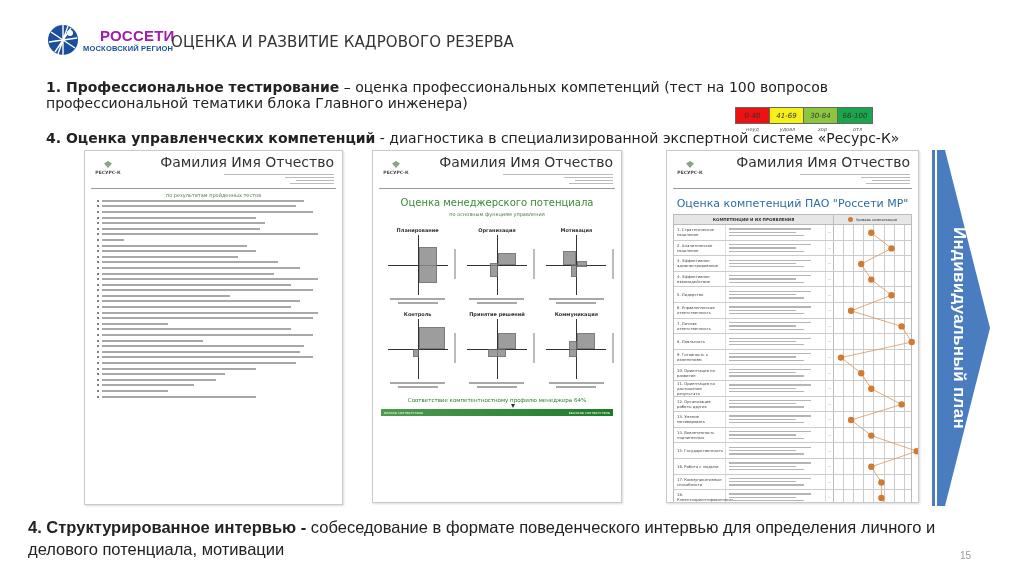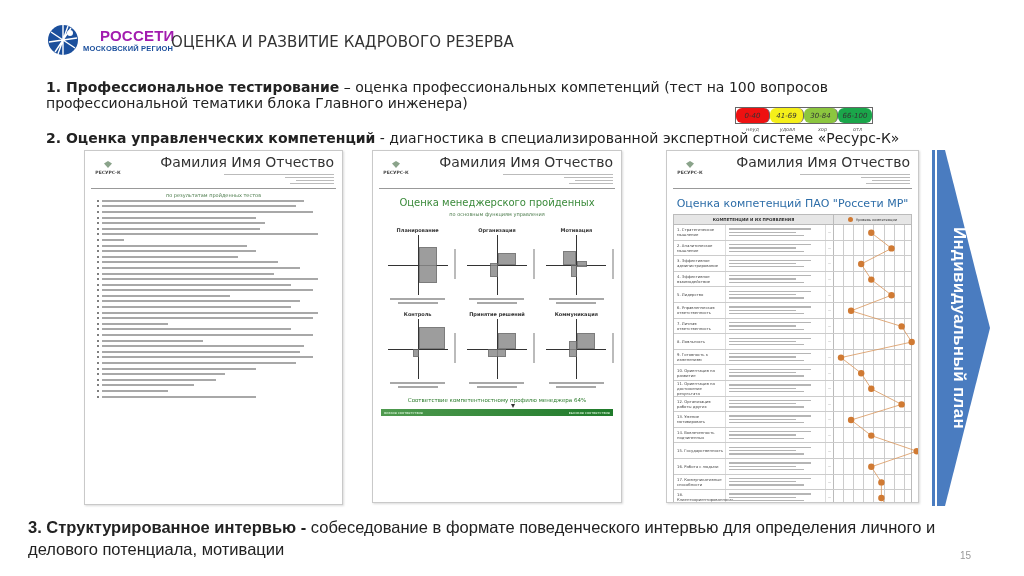--- a/index.html
+++ b/index.html
@@ -14,21 +14,21 @@
 
   .slide-title { position: absolute; left: 171px; top: 33px; font-family: "DejaVu Sans", sans-serif; font-size: 15px; color: #333; letter-spacing: 0.1px; }
 
   .item { position: absolute; left: 46px; font-size: 14px; color: #222; line-height: 16px; }
   .item b { font-weight: bold; }
   .item1 { top: 79px; width: 900px; }
   .item2 { top: 130px; width: 990px; white-space: nowrap; }
   .item3 { top: 516px; left: 28px; width: 950px; font-family: "Liberation Sans", sans-serif; font-size: 16.5px; line-height: 22px; }
 
   .scale { position: absolute; left: 735px; top: 107px; display: flex; border: 1px solid #666; }
-  .scale-cell { width: 34px; height: 15px; font-size: 7px; font-style: italic; display: flex; align-items: center; justify-content: center; color: #333; border-right: 1px solid #666; border-radius: 6px; }
+  .scale-cell { width: 34px; height: 15px; font-size: 7px; font-style: italic; display: flex; align-items: center; justify-content: center; color: #333; border-right: 1px solid #666; }
   .scale-cell:last-child { border-right: none; }
   .scale-labels { position: absolute; left: 735px; top: 126px; display: flex; }
   .scale-label { width: 35px; font-size: 5px; color: #555; text-align: center; font-style: italic; }
 
   .doc { position: absolute; top: 150px; height: 355px; border: 1px solid #c9c9c9; background: #fff; box-shadow: 1px 1px 2px rgba(0,0,0,0.15); overflow: hidden; }
   .doc1 { left: 84px; width: 259px; }
   .doc2 { left: 372px; width: 250px; height: 353px; }
   .doc3 { left: 666px; width: 253px; height: 353px; }
 
   .doc-head { position: relative; height: 38px; border-bottom: 1px solid #999; margin: 0 6px; }
@@ -114,21 +114,21 @@
   <div class="scale-cell" style="background:#1aa64a">66-100</div>
 </div>
 <div class="scale-labels">
   <div class="scale-label">неуд</div>
   <div class="scale-label">удовл</div>
   <div class="scale-label">хор</div>
   <div class="scale-label">отл</div>
 </div>
 
 <div class="item item2">
-  <b>2. Оценка управленческих компетенций</b><span>  - диагностика в специализированной экспертной системе «Ресурс-К»</span>
+  <b>4. Оценка управленческих компетенций</b><span>  - диагностика в специализированной экспертной системе «Ресурс-К»</span>
 </div>
 
 <div class="doc doc1">
   <div class="doc-head">
     <div class="rk-logo">
       <div class="rk-gem"></div>
       <div class="rk-text">РЕСУРС-К</div>
     </div>
     <div class="doc-name">Фамилия Имя Отчество</div>
     <div class="doc-meta">
@@ -300,21 +300,21 @@
       <div class="rk-text">РЕСУРС-К</div>
     </div>
     <div class="doc-name">Фамилия Имя Отчество</div>
     <div class="doc-meta">
       <div class="meta-line" style="width:100%"></div>
       <div class="meta-line" style="width:45%"></div>
       <div class="meta-line" style="width:35%"></div>
       <div class="meta-line" style="width:40%"></div>
     </div>
   </div>
-  <div class="doc-title green-title">Оценка менеджерского пройденных</div>
+  <div class="doc-title green-title">Оценка менеджерского потенциала</div>
   <div class="doc-subtitle">по основным функциям управления</div>
   <div class="mgr-grid" id="mgr-grid">
       <div class="mgr-cell">
         <div class="mgr-label">Планирование</div>
         <div class="quad">
           <div class="vax"></div>
           <div class="hax"></div>
           <div class="box" style="left:36px;top:12px;width:18px;height:36px"></div>
           <div class="side"></div>
         </div>
@@ -636,16 +636,16 @@
 <svg class="arrow" viewBox="0 0 60 356" preserveAspectRatio="none">
   <rect x="0" y="0" width="3" height="356" fill="#4a7cc0"></rect>
   <rect x="5" y="0" width="8" height="356" fill="#4a7cc0"></rect>
   <polygon points="13,0 58,178 13,356" fill="#4a7cc0"></polygon>
 </svg>
 <div class="arrow-text">
   <span>Индивидуальный план</span>
 </div>
 
 <div class="item item3">
-  <b>3. Структурированное  интервью -</b><span> собеседование в формате поведенческого интервью для определения личного и делового потенциала, мотивации</span>
+  <b>4. Структурированное  интервью -</b><span> собеседование в формате поведенческого интервью для определения личного и делового потенциала, мотивации</span>
 </div>
 
 <div class="page-num">15</div>
 
 </body></html>

